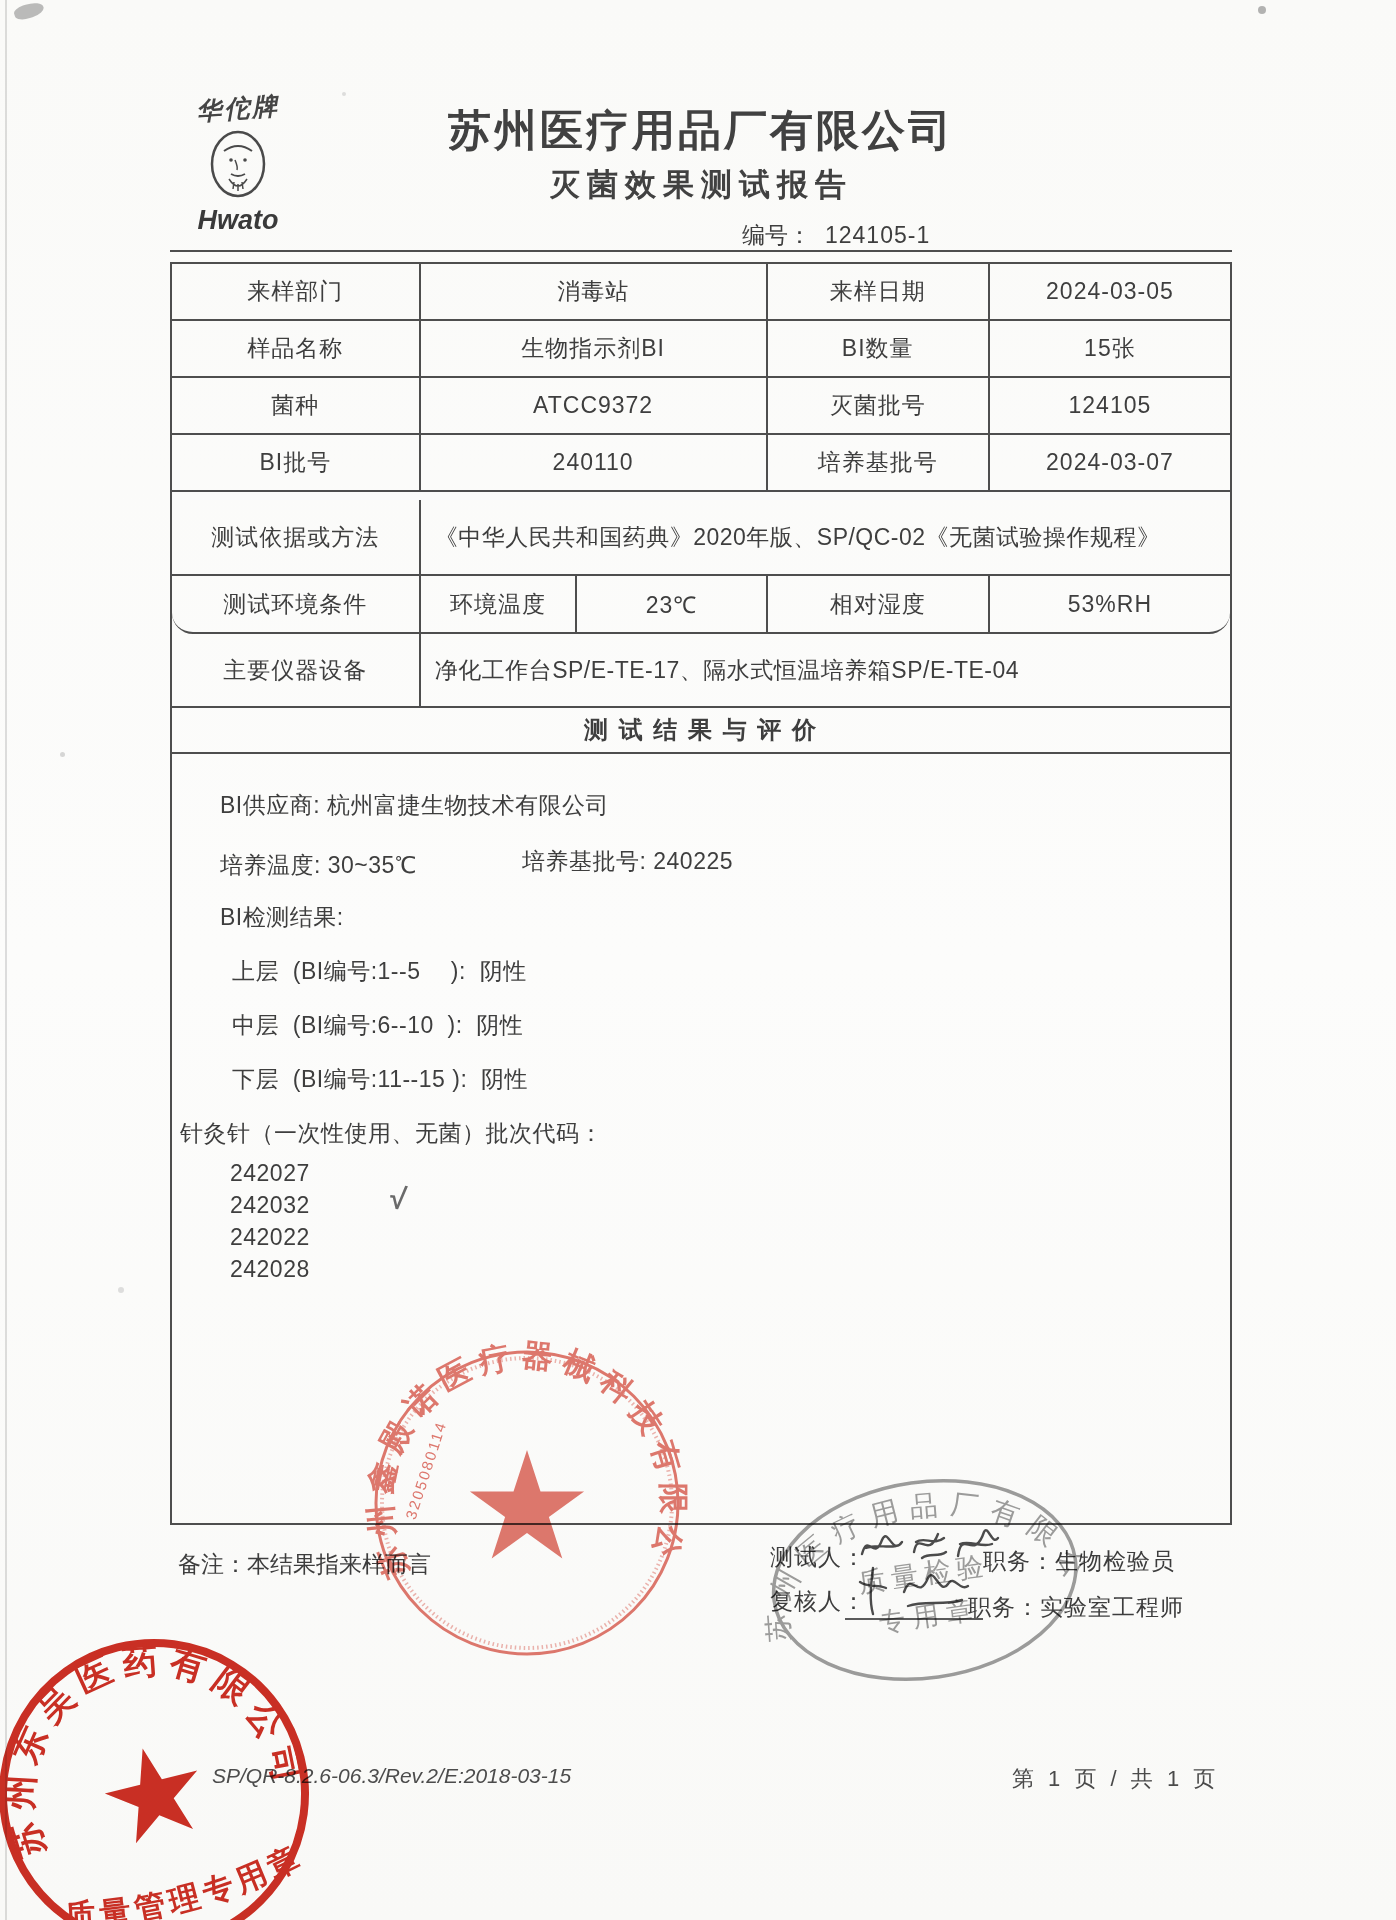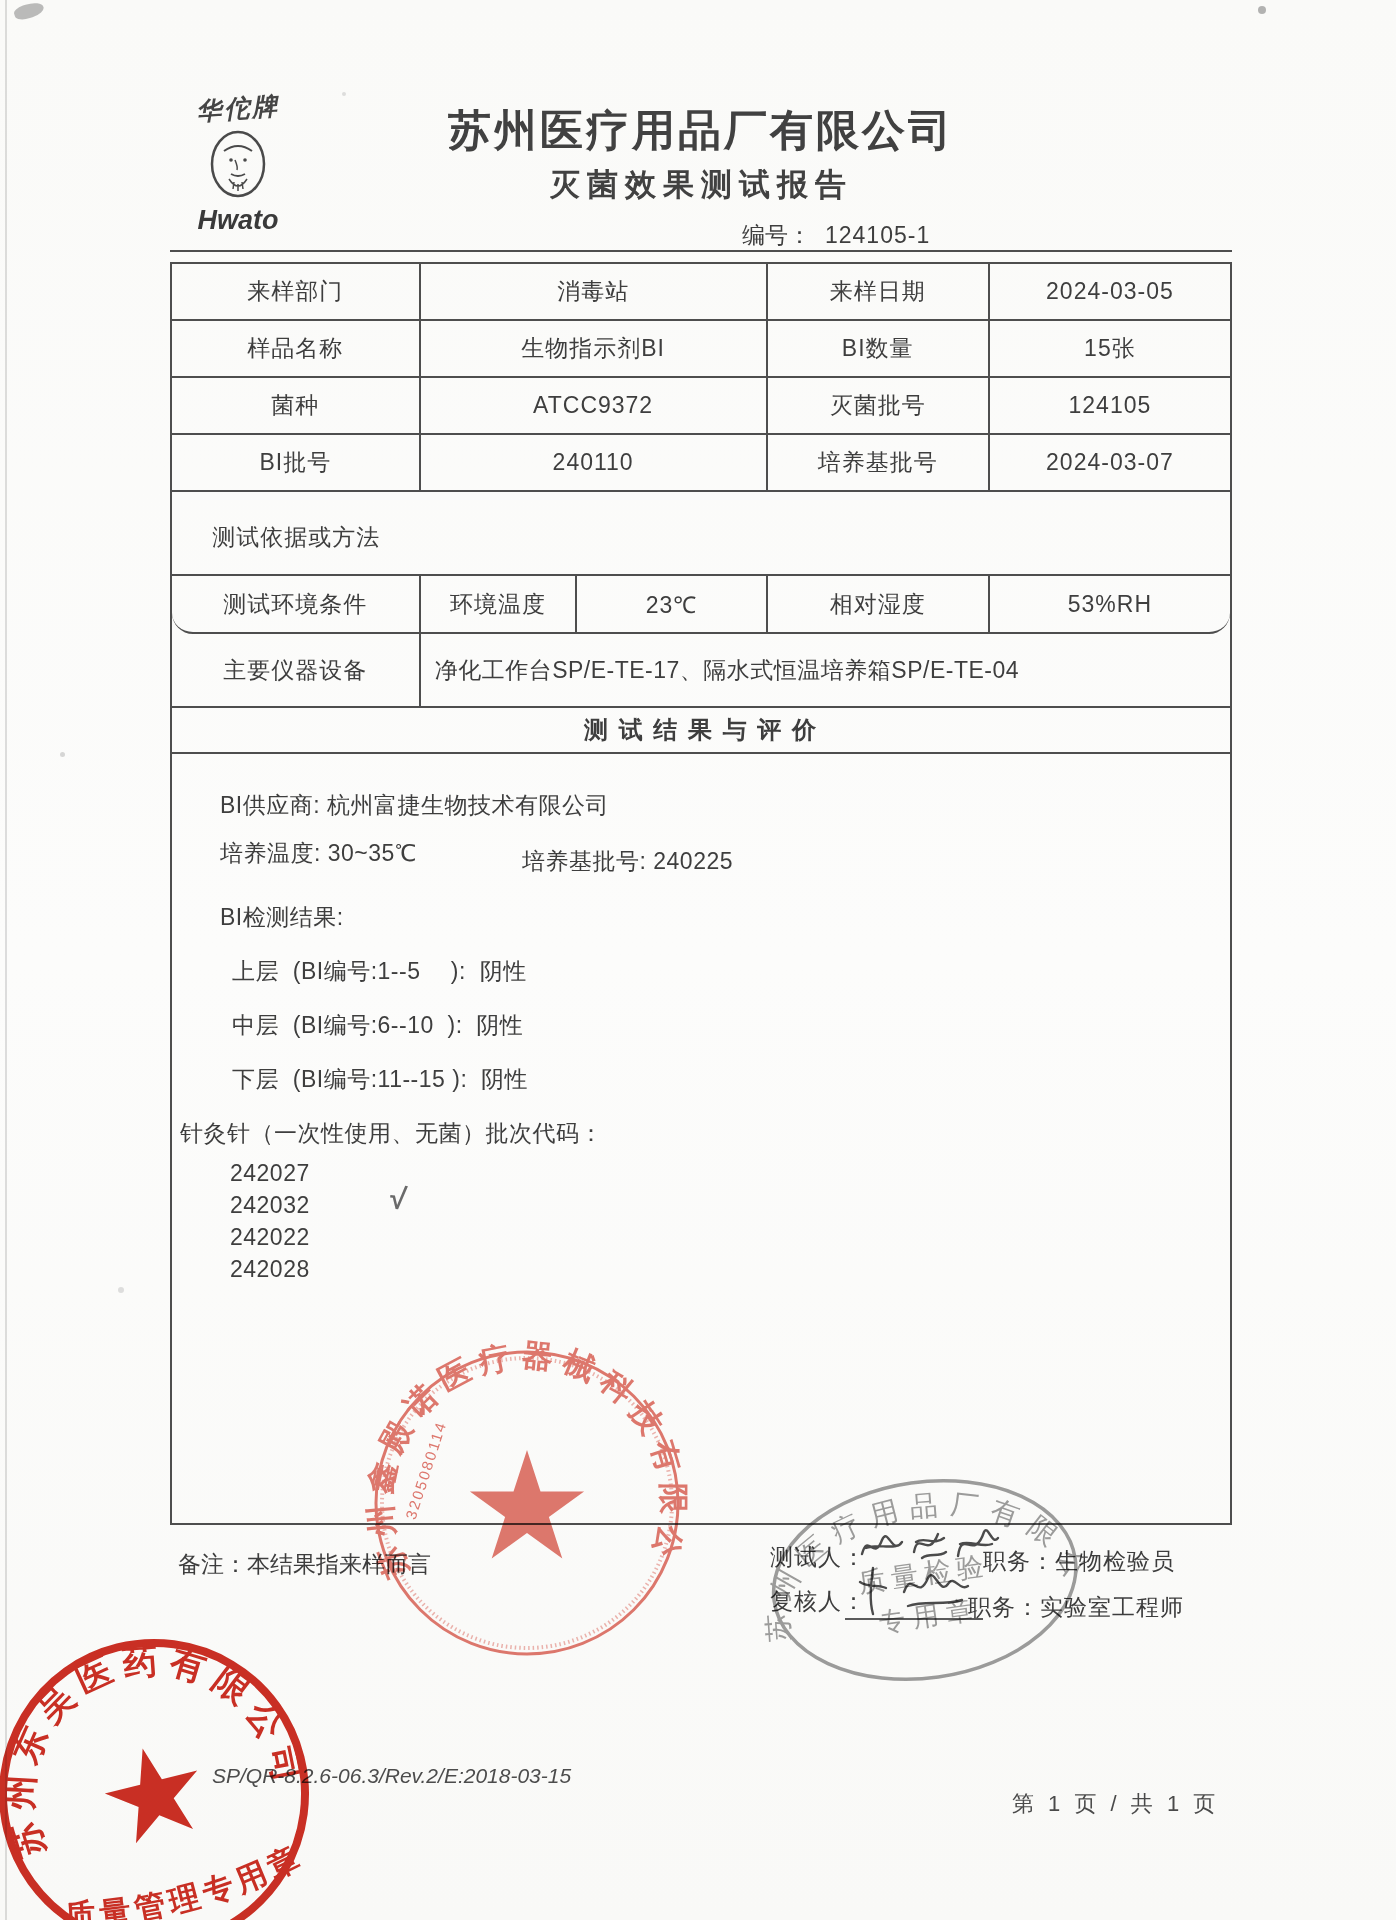--- a/index.html
+++ b/index.html
@@ -28,21 +28,21 @@
   .hdr-row{justify-content:center;font-weight:bold;font-size:24px;letter-spacing:2px;}
   .result-cell{position:relative;height:769px;border-bottom:none;}
   .rline{position:absolute;font-size:23px;color:#3e3e3e;letter-spacing:0.5px;white-space:pre;}
   .check{position:absolute;font-size:30px;color:#6a6a6a;transform:rotate(6deg);font-weight:bold;}
   
   .note{left:178px;top:1549px;font-size:23px;}
   .sig-label{font-size:23px;letter-spacing:1px;}
   .duty{font-size:23px;letter-spacing:1px;}
   .sig-underline{height:2px;background:#5a5a5a;}
   .footer-code{left:212px;top:1764px;font-size:21px;font-style:italic;color:#4c4c4c;}
-  .footer-page{left:1012px;top:1764px;font-size:22px;letter-spacing:4px;color:#4a4a4a;margin-top:25px;}
+  .footer-page{left:1012px;top:1764px;font-size:22px;letter-spacing:4px;color:#4a4a4a;}
   
   .stamp{mix-blend-mode:multiply;pointer-events:none;}
   .stamp-center{left:362px;top:1338px;opacity:.85;color:#dc6156;}
   .stamp-oval{left:745px;top:1445px;opacity:.85;color:#8d8d8d;transform:rotate(-8deg);}
   .stamp-bl{left:-16px;top:1622px;opacity:.93;color:#c92014;transform:rotate(-14deg);}
   svg text{font-family:"Liberation Sans",sans-serif;}
   
   .edge-line{left:5px;top:0;width:2px;height:1920px;background:rgba(110,110,110,.22);}
   .smudge{left:14px;top:4px;width:30px;height:14px;background:rgba(90,90,90,.4);border-radius:40% 60% 50% 50%;transform:rotate(-18deg);}
   .speck{border-radius:50%;background:rgba(90,90,90,.45);}
@@ -104,20 +104,21 @@
     </div>
     <div class="trow" style="height:57px;">
       <div class="c" style="width:23.5%;">BI批号</div>
       <div class="c" style="width:32.8%;">240110</div>
       <div class="c" style="width:21%;">培养基批号</div>
       <div class="c" style="width:22.7%;">2024-03-07</div>
     </div>
 
     <div class="trow" style="height:76px;margin-top:8px;">
       <div class="c" style="width:23.5%;">测试依据或方法</div>
+      <div class="c lft" style="width:76.5%;">《中华人民共和国药典》2020年版、SP/QC-02《无菌试验操作规程》</div>
     </div>
 
     <div class="trow" style="height:58px;border-radius:21px;">
       <div class="c" style="width:23.5%;">测试环境条件</div>
       <div class="c" style="width:14.8%;">环境温度</div>
       <div class="c" style="width:18%;">23℃</div>
       <div class="c" style="width:21%;">相对湿度</div>
       <div class="c" style="width:22.7%;">53%RH</div>
     </div>
 
@@ -125,21 +126,21 @@
       <div class="c" style="width:23.5%;">主要仪器设备</div>
       <div class="c lft" style="width:76.5%;">净化工作台SP/E-TE-17、隔水式恒温培养箱SP/E-TE-04</div>
     </div>
 
     <div class="trow" style="height:46px;">
       <div class="c hdr-row" style="width:100%;">测  试  结  果  与  评  价</div>
     </div>
 
     <div class="trow result-cell">
       <div class="rline" style="left:48px;top:36px;">BI供应商: 杭州富捷生物技术有限公司</div>
-      <div class="rline" style="left:48px;top:84px;">培养温度: 30~35℃</div>
+      <div class="rline" style="left:48px;top:96px;">培养温度: 30~35℃</div>
       <div class="rline" style="left:350px;top:92px;">培养基批号: 240225</div>
       <div class="rline" style="left:48px;top:148px;">BI检测结果:</div>
       <div class="rline" style="left:60px;top:202px;">上层  (BI编号:1--5　 ):  阴性</div>
       <div class="rline" style="left:60px;top:256px;">中层  (BI编号:6--10  ):  阴性</div>
       <div class="rline" style="left:60px;top:310px;">下层  (BI编号:11--15 ):  阴性</div>
       <div class="rline" style="left:8px;top:364px;">针灸针（一次性使用、无菌）批次代码：</div>
       <div class="rline" style="left:58px;top:406px;">242027</div>
       <div class="rline" style="left:58px;top:438px;">242032</div>
       <div class="rline" style="left:58px;top:470px;">242022</div>
       <div class="rline" style="left:58px;top:502px;">242028</div>

